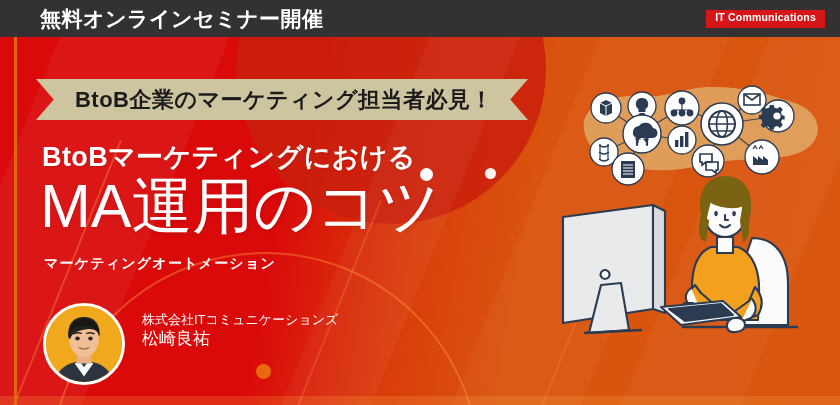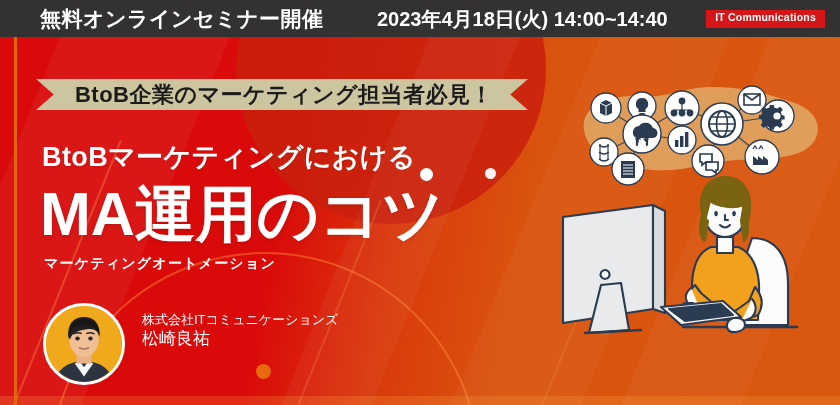--- a/index.html
+++ b/index.html
@@ -129,21 +129,21 @@
   }
   .bg-bottomstrip {
     position:absolute; left:0; bottom:0;
     width:840px; height:9px;
     background:rgba(255,170,70,0.22);
     z-index:5;
   }
   .ribbon-inner {
     position:absolute;
     left:36px; top:79px;
-    width:492px; height:31px;
+    width:492px; height:41px;
     z-index:20;
   }
   .ribbon-shape {
     position:absolute; inset:0;
     background:#cdc4a0;
     clip-path:polygon(0 0, 100% 0, 96.4% 50%, 100% 100%, 0 100%, 3.6% 50%);
   }
   .ribbon-text {
     position:absolute; inset:0;
     display:flex; align-items:center; justify-content:center;
@@ -160,23 +160,23 @@
     left:42px; top:139px;
     color:#ffffff;
     font-size:27px; font-weight:bold;
     letter-spacing:0.4px;
     white-space:nowrap;
     z-index:22;
     text-shadow:0 1px 2px rgba(0,0,0,0.12);
   }
   .title-main {
     position:absolute;
-    left:40px; top:184px;
-    color:#ffffff;
-    font-size:61px; font-weight:bold;
+    left:40px; top:176px;
+    color:#ffffff;
+    font-size:61px; font-weight:normal;
     letter-spacing:0px;
     white-space:nowrap;
     line-height:1;
     z-index:22;
     text-shadow:0 2px 4px rgba(0,0,0,0.10);
   }
   .title-note {
     position:absolute;
     left:44px; top:255px;
     color:#ffffff;
@@ -245,21 +245,20 @@
   <div class="bg-diag-line" style="left:620px; top:210px; opacity:.6;"></div>
   <div class="circle-outline"></div>
   <div class="bg-bottomstrip"></div>
   <div class="vline"></div>
   <div class="dot-orange"></div>
   <div class="dot-white"></div>
   <div class="dot-white2"></div>
 
   <div class="topbar">
     <div class="topbar-headline">無料オンラインセミナー開催</div>
-    <div class="topbar-date">2023年4月18日(火) 14:00~14:40</div>
     <div class="logo-badge">IT Communications</div>
   </div>
 
   <div class="ribbon-inner">
     <div class="ribbon-shape"></div>
     <div class="ribbon-text">BtoB企業のマーケティング担当者必見！</div>
   </div>
 
   <div class="title-sub">BtoBマーケティングにおける</div>
   <div class="title-main">MA運用のコツ</div>

